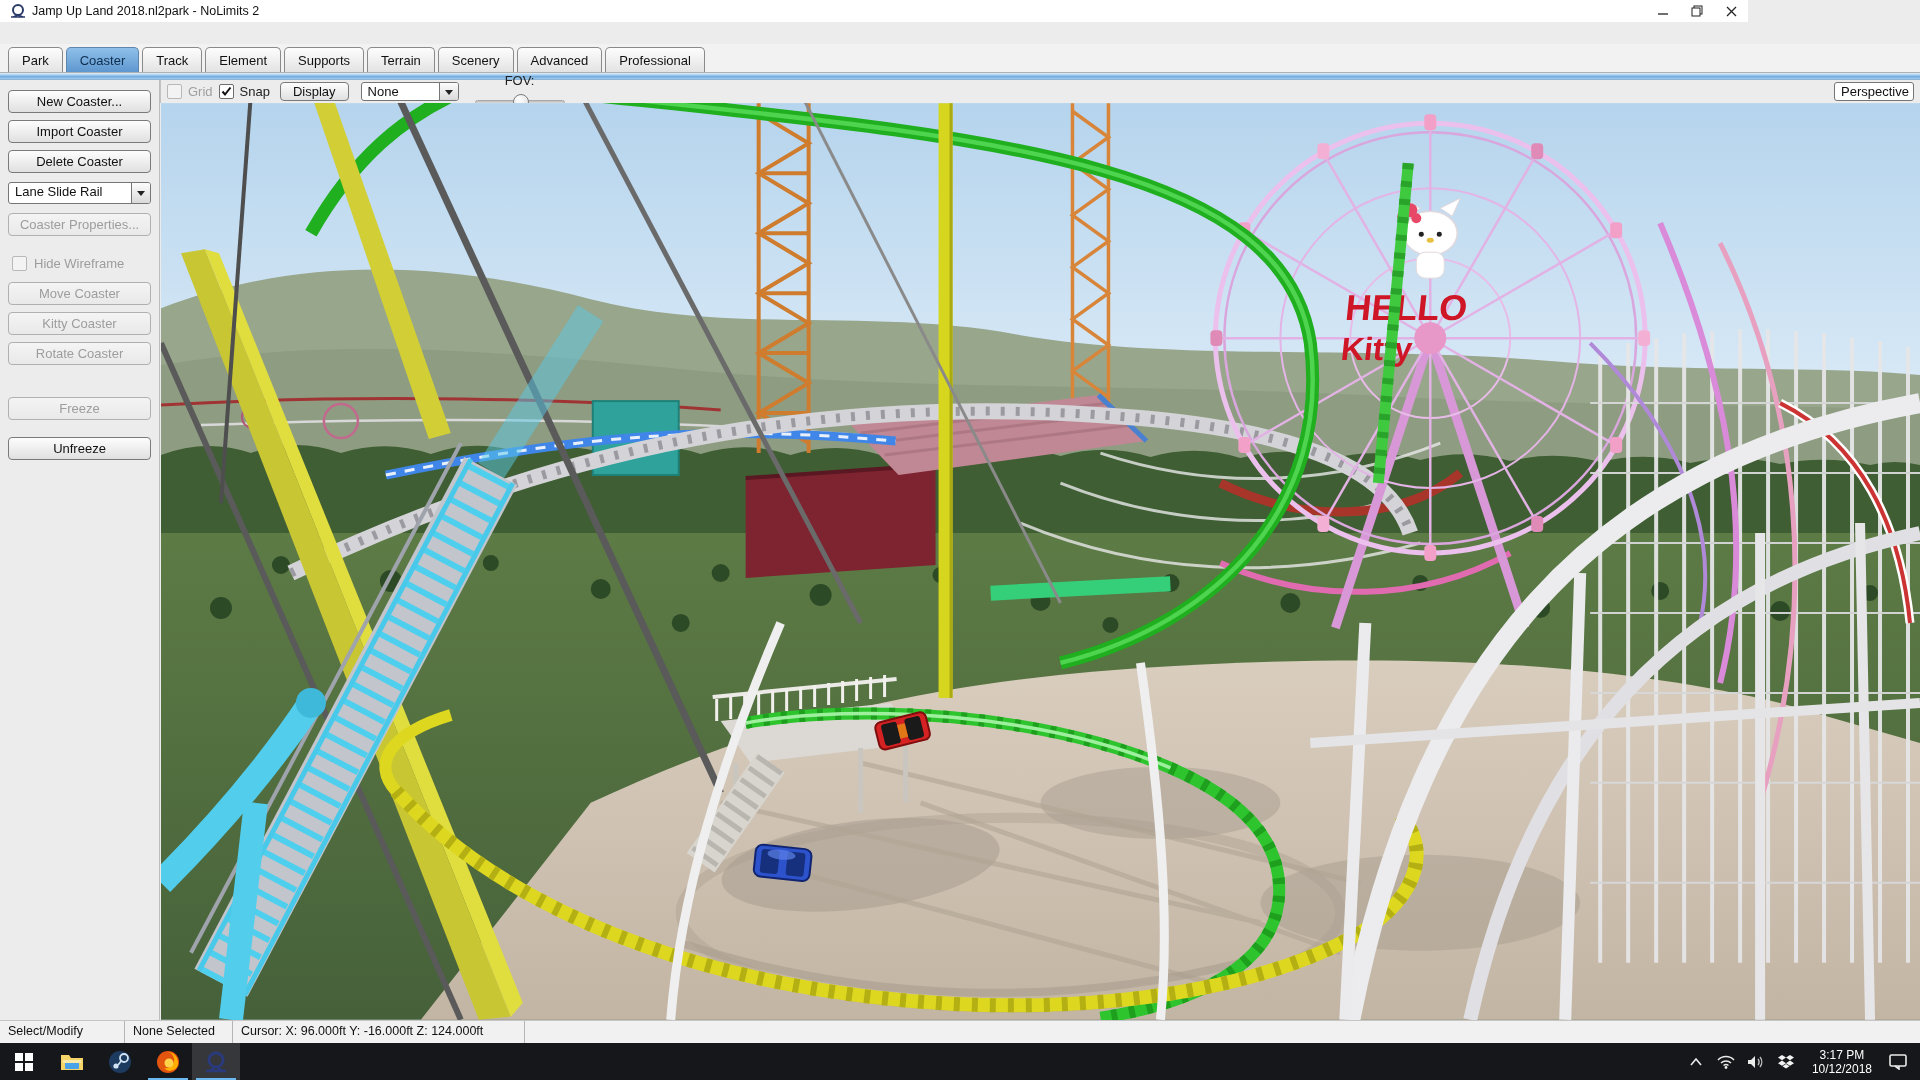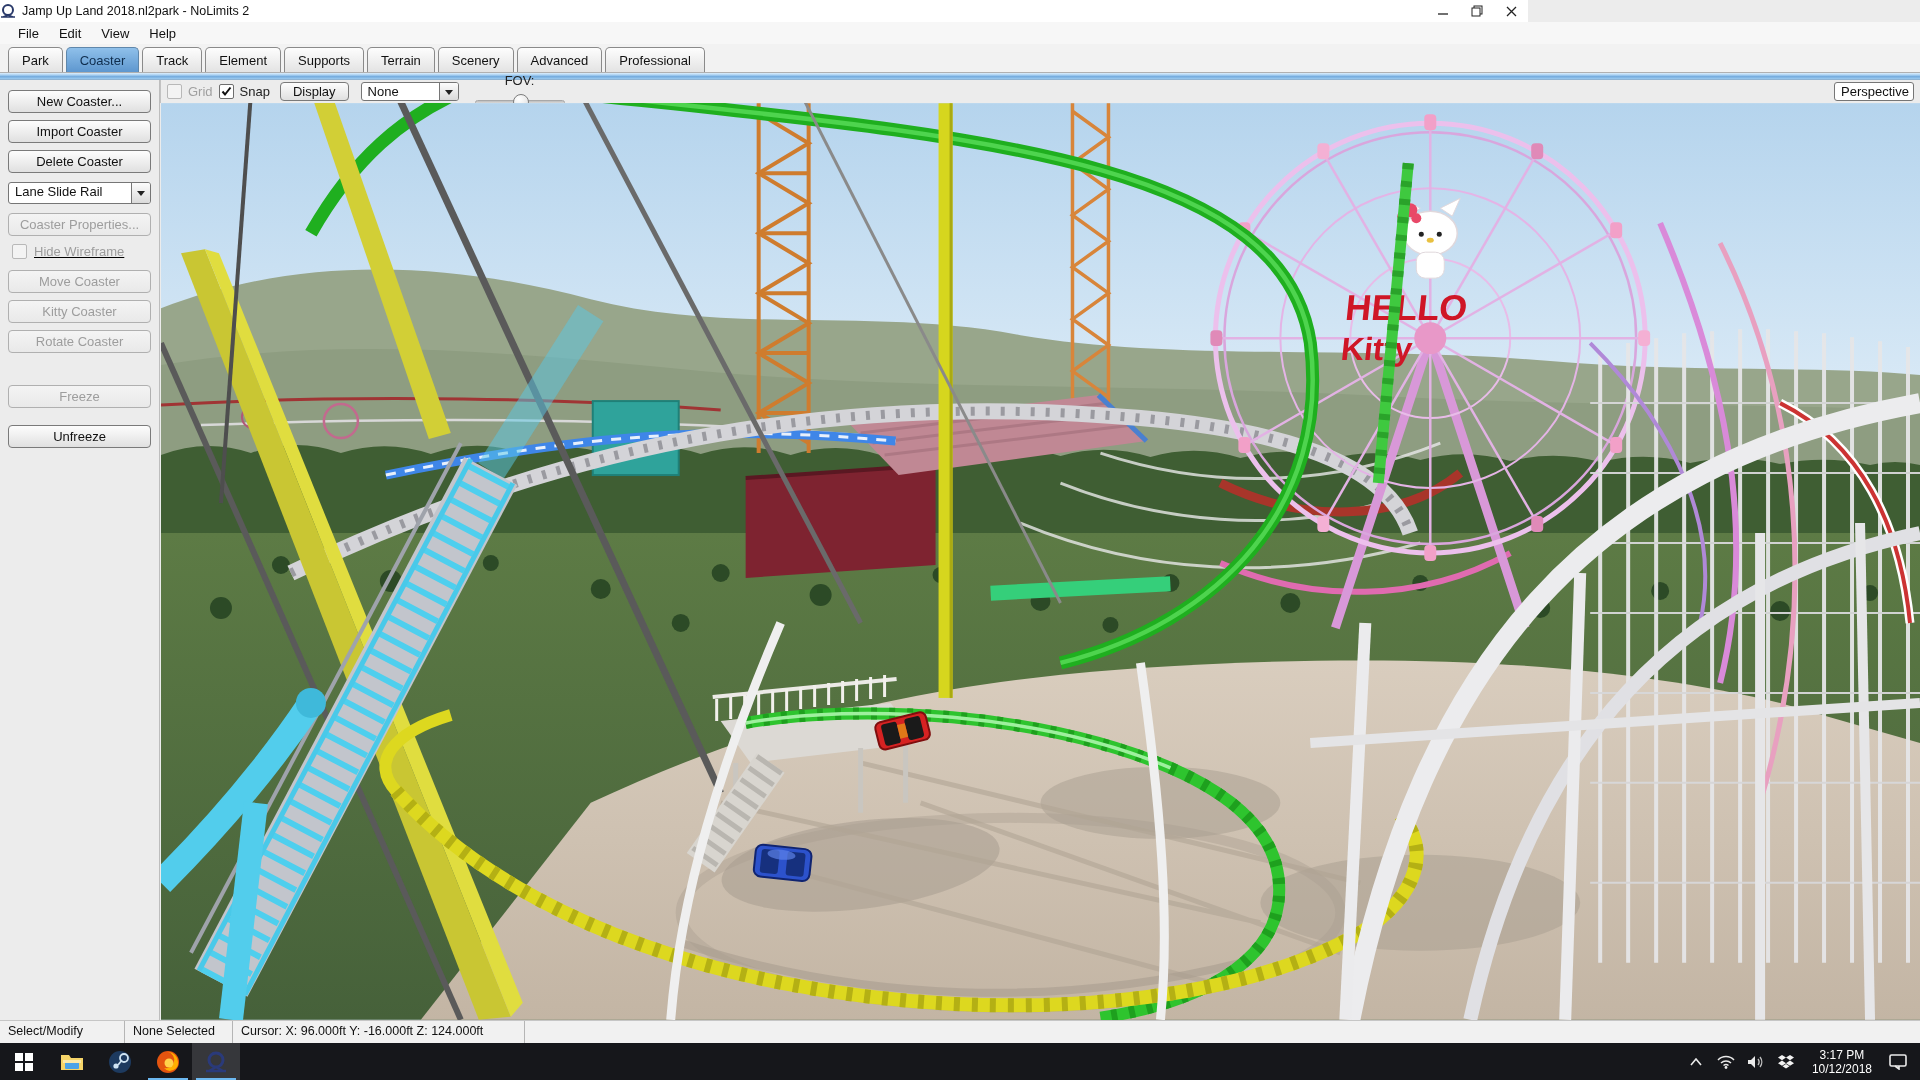--- a/index.html
+++ b/index.html
@@ -1,22 +1,22 @@
 <!DOCTYPE html>
 <html><head>
 <meta charset="utf-8">
 <style>
   * { margin:0; padding:0; box-sizing:border-box; }
   html,body { width:1920px; height:1080px; overflow:hidden; background:#000;
               font-family:"Liberation Sans", sans-serif; }
   .screen { position:absolute; top:0; left:0; width:1920px; height:1080px; background:#ececec; }
 
   
-  .titlebar { position:absolute; top:0; left:0; width:1528px; height:22px; background:#ffffff;
-              display:flex; align-items:center; padding-left:0; }
+  .titlebar { position:absolute; top:0; left:0; width:1748px; height:22px; background:#ffffff;
+              display:flex; align-items:center; padding-left:10px; }
   .titlebar .appicon { width:16px; height:16px; margin-right:6px; }
   .titlebar .title { font-size:12.5px; color:#111; }
   .wincontrols { position:absolute; right:0; top:0; height:22px; display:flex; }
   .winbtn { width:34px; height:22px; display:flex; align-items:center; justify-content:center; }
   .winbtn svg { display:block; }
 
   
   .menubar { position:absolute; top:22px; left:0; width:1920px; height:22px; background:#f7f7f7;
              display:flex; align-items:center; padding-left:8px; gap:0; }
   .menuitem { font-size:13px; color:#111; padding:2px 10px; }
@@ -56,21 +56,21 @@
   .slider .track { position:absolute; top:6px; left:0; width:90px; height:5px; border-radius:3px;
                    background:linear-gradient(#bdbdbd,#e8e8e8); border:1px solid #a8a8a8; }
   .slider .thumb { position:absolute; top:0; left:38px; width:16px; height:16px; border-radius:50%;
                    background:radial-gradient(circle at 35% 30%,#ffffff,#dcdcdc); border:1px solid #7c7c7c; }
   .cam-combo { position:absolute; right:6px; top:2px; width:80px;text-align:right; }
 
   
   .sidebar { position:absolute; top:80px; left:0; width:160px; height:940px; background:#ececec;
              border-right:1px solid #bdbdbd; display:flex; flex-direction:column; }
   .sb-btn { height:23px; margin:0 8px; }
-  .sb-check { display:flex; align-items:center; gap:7px; margin:8px 0 0 12px;text-decoration:underline; }
+  .sb-check { display:flex; align-items:center; gap:7px; margin:20px 0 0 12px; }
   .sb-check .tb-label { color:#9d9d9d; }
 
   
   .viewport { position:absolute; top:103px; left:161px; width:1759px; height:917px; overflow:hidden; background:#cfe2f1; }
   .viewport svg { display:block; }
   .vp-hello { font-family:"Liberation Sans",sans-serif; font-weight:bold; fill:#cf1626; }
 
   
   .statusbar { position:absolute; top:1020px; left:0; width:1920px; height:23px; background:#f1f1f1;
                border-top:1px solid #c6c6c6; display:flex; font-size:12.5px; color:#111; }
@@ -112,26 +112,20 @@
           </svg>
       </div>
       <div class="winbtn">
         <svg width="11" height="11" viewBox="0 0 11 11">
             <path d="M1,1 L10,10 M10,1 L1,10" stroke="#222" stroke-width="1.3"></path>
           </svg>
       </div>
     </div>
   </div>
 
-  <div class="menubar">
-    <span class="menuitem">File</span>
-    <span class="menuitem">Edit</span>
-    <span class="menuitem">View</span>
-    <span class="menuitem">Help</span>
-  </div>
 
   <div class="tabbar">
     <div class="tab">Park</div>
     <div class="tab active">Coaster</div>
     <div class="tab">Track</div>
     <div class="tab">Element</div>
     <div class="tab">Supports</div>
     <div class="tab">Terrain</div>
     <div class="tab">Scenery</div>
     <div class="tab">Advanced</div>

